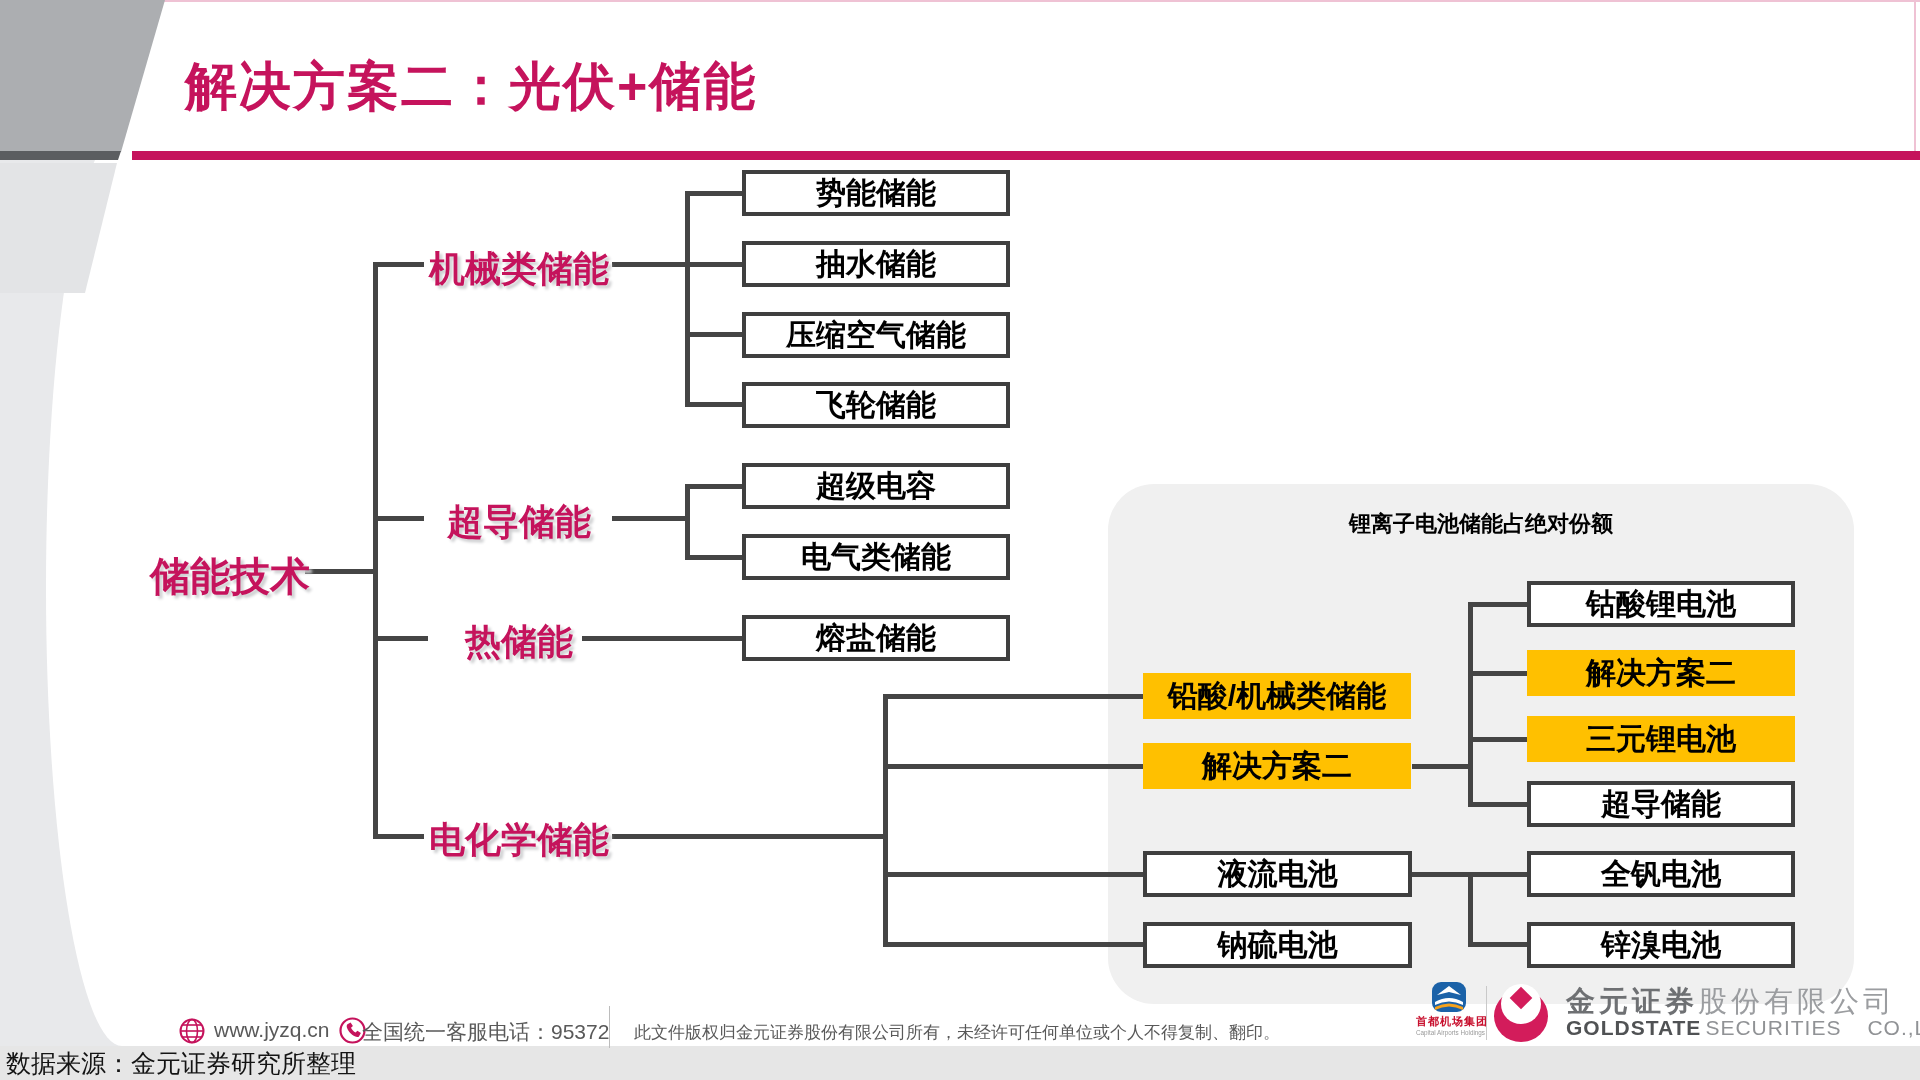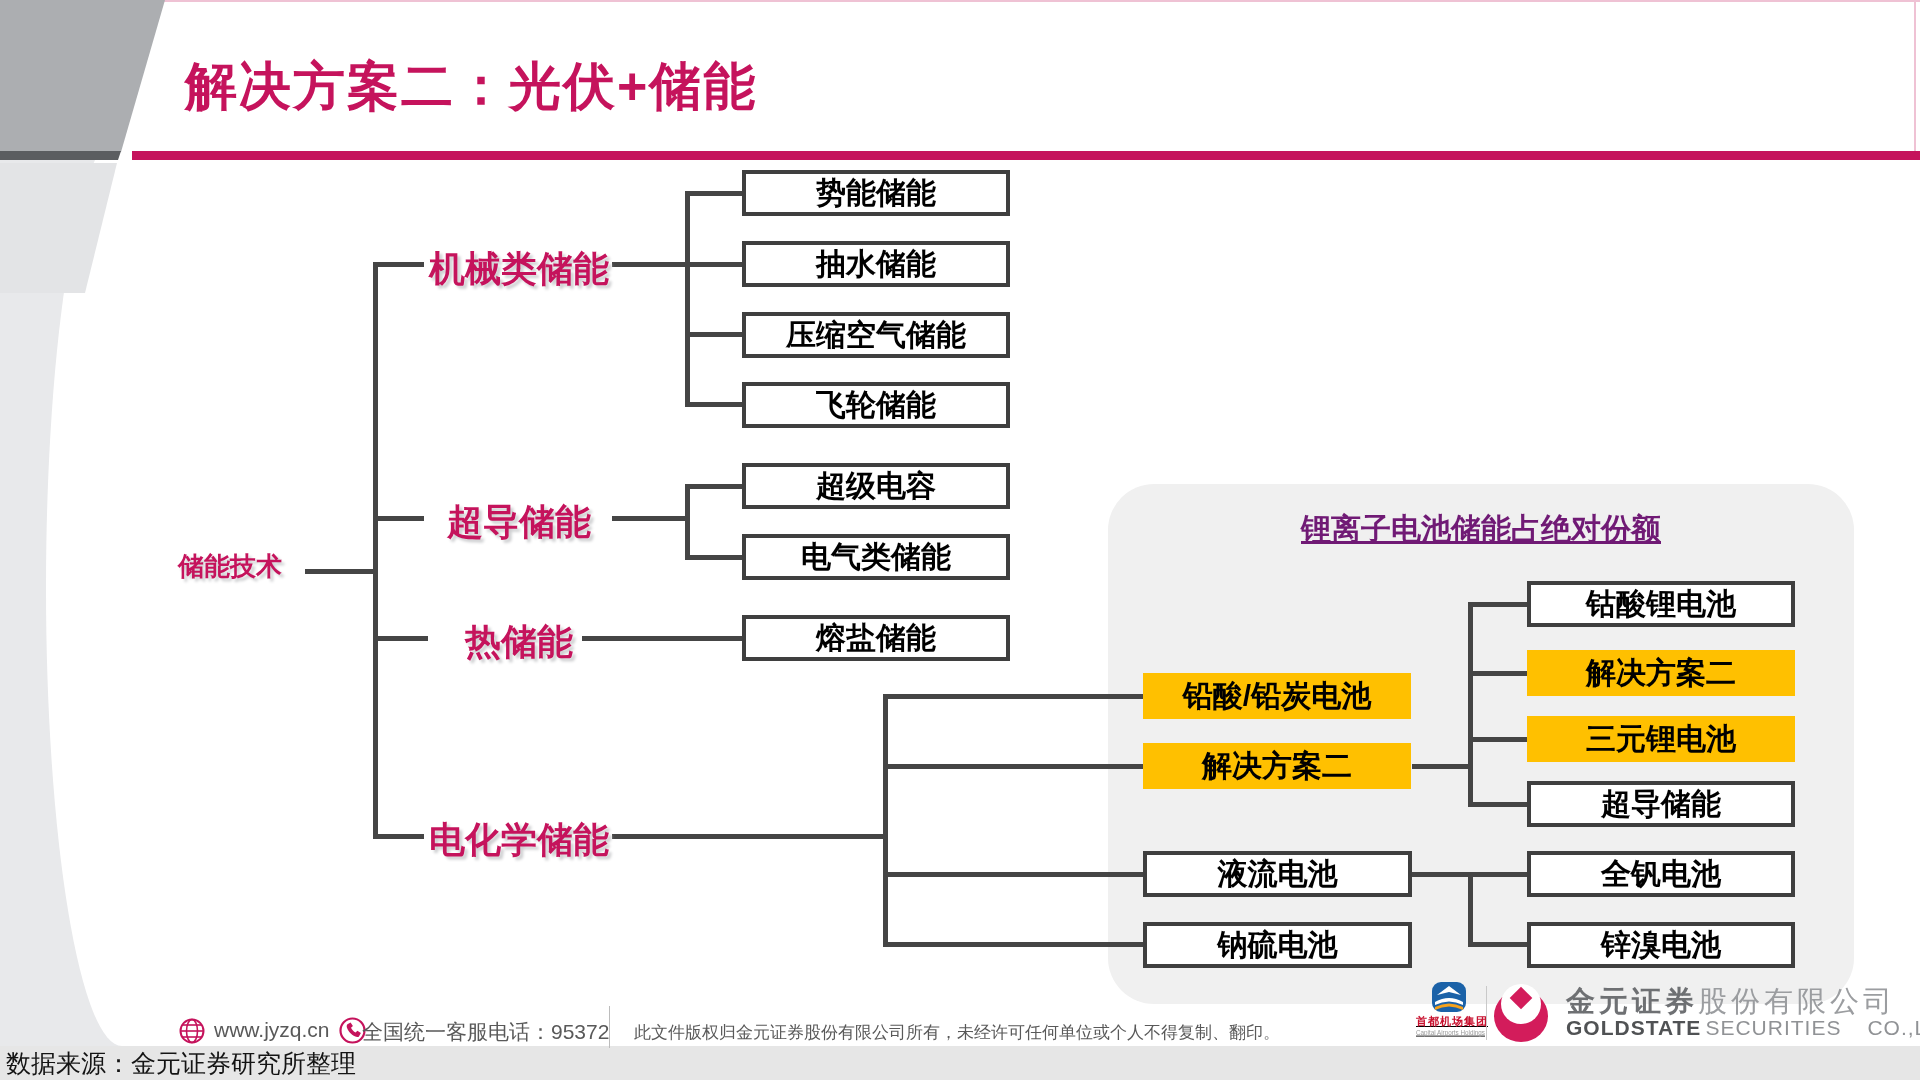--- a/index.html
+++ b/index.html
@@ -20,36 +20,36 @@
     clip-path:polygon(0 0,117px 0,85px 130px,0 130px);z-index:9;}
   .left-band{left:0;top:152px;width:132px;height:928px;background:#e8e9eb;z-index:0;}
   .white-card{left:46px;top:130px;width:1874px;height:916px;background:#ffffff;
     border-radius:78px 0 0 78px / 470px 0 0 470px;z-index:1;}
   .page-title{left:185px;top:52px;font-size:52px;font-weight:800;letter-spacing:2px;
     color:#c5135c;z-index:10;white-space:nowrap;}
   .title-rule{left:132px;top:151px;width:1788px;height:9px;background:#c5135c;z-index:10;}
   
   .panel{left:1108px;top:484px;width:746px;height:520px;background:#f0f0f0;
     border-radius:46px;z-index:2;}
-  .panel-note{left:1108px;top:509px;width:746px;text-align:center;font-size:30px;
-    font-weight:800;color:#701a75;z-index:4;text-decoration:underline;}
+  .panel-note{left:1108px;top:509px;width:746px;text-align:center;font-size:22px;
+    font-weight:800;color:#000000;z-index:4;}
   .hl{height:5px;background:#454545;z-index:3;}
   .vl{width:5px;background:#454545;z-index:3;}
   .node{display:flex;align-items:center;justify-content:center;
     font-size:30px;font-weight:800;color:#000;z-index:4;white-space:nowrap;}
   .node.white{background:#ffffff;border:4px solid #3f3f3f;width:260px;height:38px;}
   .node.yellow{background:#ffc000;border:0;width:268px;height:46px;}
   .blabel{font-size:36px;font-weight:800;color:#c5135c;z-index:4;text-align:center;
     white-space:nowrap;text-shadow:3px 3px 3px #cdced0;}
   
   .foot-text{font-size:21px;color:#595959;z-index:6;white-space:nowrap;}
   .foot-copy{font-size:17px;color:#595959;z-index:6;white-space:nowrap;}
   .foot-sep{left:609px;top:1006px;width:1px;height:42px;background:#bcbcbc;z-index:6;}
   .logo-sep{left:1486px;top:986px;width:1px;height:54px;background:#c9c9c9;z-index:6;}
-  .cah{left:1416px;top:982px;width:66px;text-align:center;z-index:6;text-decoration:underline;}
+  .cah{left:1416px;top:982px;width:66px;text-align:center;z-index:6;}
   .cah-zh{font-size:11px;font-weight:800;color:#c8102e;letter-spacing:1px;white-space:nowrap;}
   .cah-en{font-size:7px;color:#9a9a9a;white-space:nowrap;transform:scale(.9);transform-origin:left;}
   .crescent{left:1494px;top:988px;width:56px;height:54px;z-index:6;}
   .crescent .disc{position:absolute;left:0;top:2px;width:54px;height:52px;border-radius:50%;
     background:#d31c5b;}
   .crescent .bite{position:absolute;left:7px;top:-4px;width:40px;height:40px;border-radius:50%;
     background:#ffffff;}
   .crescent .diamond{position:absolute;left:19px;top:2px;width:16px;height:16px;
     background:#d31c5b;transform:rotate(45deg);}
   .gs-zh{left:1566px;top:982px;font-size:29px;letter-spacing:4px;z-index:6;white-space:nowrap;}
@@ -106,35 +106,35 @@
 <div class="abs hl" style="left:1412px;top:764px;width:60px"></div>
 <div class="abs vl" style="left:1468px;top:602px;height:205px"></div>
 <div class="abs hl" style="left:1468px;top:602px;width:59px"></div>
 <div class="abs hl" style="left:1468px;top:671px;width:59px"></div>
 <div class="abs hl" style="left:1468px;top:737px;width:59px"></div>
 <div class="abs hl" style="left:1468px;top:802px;width:59px"></div>
 <div class="abs hl" style="left:1412px;top:872px;width:115px"></div>
 <div class="abs vl" style="left:1468px;top:872px;height:75px"></div>
 <div class="abs hl" style="left:1468px;top:942px;width:59px"></div>
 
-<div class="abs blabel" style="left:150px;top:549px;width:160px;font-size:26px">储能技术</div>
+<div class="abs blabel" style="left:150px;top:549px;width:160px;font-size:40px">储能技术</div>
 <div class="abs blabel" style="left:424px;top:245px;width:190px">机械类储能</div>
 <div class="abs blabel" style="left:424px;top:498px;width:190px">超导储能</div>
 <div class="abs blabel" style="left:424px;top:618px;width:190px">热储能</div>
 <div class="abs blabel" style="left:424px;top:816px;width:190px">电化学储能</div>
 
 <div class="abs node white" style="left:742px;top:170px">势能储能</div>
 <div class="abs node white" style="left:742px;top:241px">抽水储能</div>
 <div class="abs node white" style="left:742px;top:312px">压缩空气储能</div>
 <div class="abs node white" style="left:742px;top:382px">飞轮储能</div>
 <div class="abs node white" style="left:742px;top:463px">超级电容</div>
 <div class="abs node white" style="left:742px;top:534px">电气类储能</div>
 <div class="abs node white" style="left:742px;top:615px">熔盐储能</div>
 
-<div class="abs node yellow" style="left:1143px;top:673px">铅酸/铅炭电池</div>
+<div class="abs node yellow" style="left:1143px;top:673px">铅酸/机械类储能</div>
 <div class="abs node yellow" style="left:1143px;top:743px">解决方案二</div>
 <div class="abs node white" style="left:1143px;top:851px;width:261px">液流电池</div>
 <div class="abs node white" style="left:1143px;top:922px;width:261px">钠硫电池</div>
 
 <div class="abs node white" style="left:1527px;top:581px">钴酸锂电池</div>
 <div class="abs node yellow" style="left:1527px;top:650px">解决方案二</div>
 <div class="abs node yellow" style="left:1527px;top:716px">三元锂电池</div>
 <div class="abs node white" style="left:1527px;top:781px">超导储能</div>
 <div class="abs node white" style="left:1527px;top:851px">全钒电池</div>
 <div class="abs node white" style="left:1527px;top:922px">锌溴电池</div>

